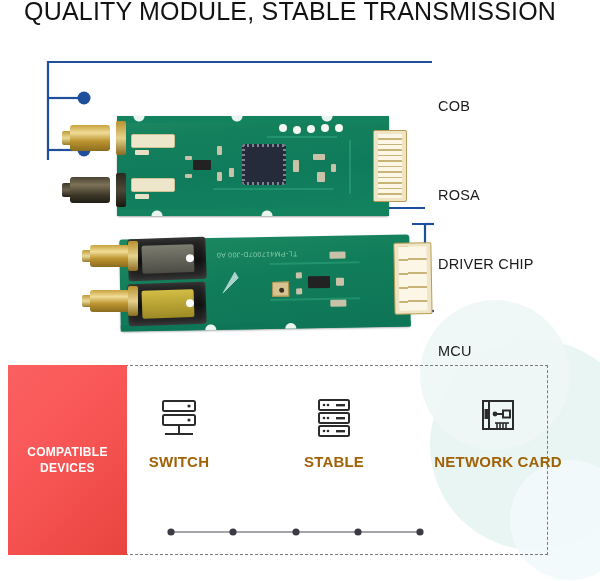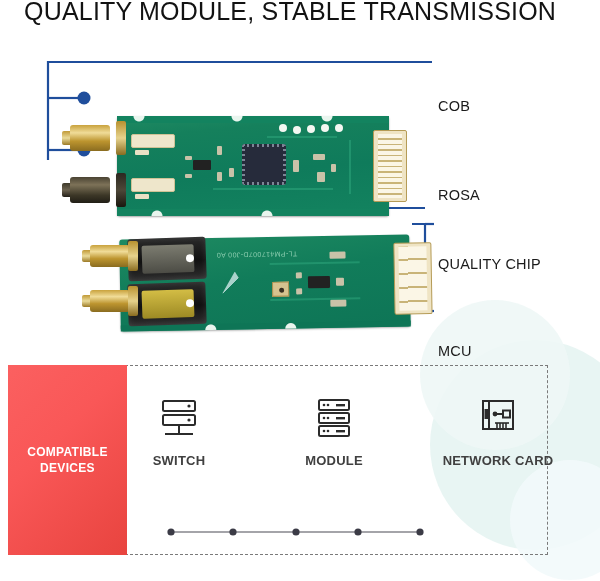--- a/index.html
+++ b/index.html
@@ -171,21 +171,21 @@
     color: #fff; font-size: 12px; font-weight: bold; line-height: 16px;
     text-align: center; letter-spacing: .3px; white-space: pre-line;
   }
   #devices {
     position: absolute; left: 130px; top: 28px; width: 410px;
     display: flex; justify-content: space-between; align-items: flex-start;
   }
   .device { width: 82px; display: flex; flex-direction: column; align-items: center; }
   .device .glyph { height: 52px; display: flex; align-items: center; justify-content: center; }
   .device .dname {
-    margin-top: 8px; font-size: 13px; font-weight: bold; color: #404040;
+    margin-top: 8px; font-size: 15px; font-weight: bold; color: #a16207;
     letter-spacing: .2px; white-space: nowrap; text-align: center;
   }
   #timeline { position: absolute; left: 0; top: 160px; width: 540px; height: 14px; }
 </style>
 </head>
 <body>
 
 <div id="root">
 
   <div class="blob" id="blob-a"></div>
@@ -297,21 +297,21 @@
         <div class="neck"></div>
     </div>
     <div class="barrel" style="left:82px;top:250px;width:50px;height:22px;">
       <div class="nose"></div>
         <div class="body"></div>
         <div class="neck"></div>
     </div>
 
     <div class="callout" id="label-cob">COB</div>
     <div class="callout" id="label-rosa">ROSA</div>
-    <div class="callout" id="label-driverchip">QUALITY CHIP</div>
+    <div class="callout" id="label-driverchip">DRIVER CHIP</div>
     <div class="callout" id="label-mcu">MCU</div>
   </div>
 
   <div id="compat">
     <div id="compat-dashed"></div>
 
     <div id="compat-red">
       <div id="compat-red-label">COMPATIBLE
 DEVICES</div>
     </div>
@@ -343,21 +343,21 @@
               <circle cx="16" cy="8" r="1.3" fill="#2b2b2b"></circle>
             <circle cx="12" cy="21" r="1.3" fill="#2b2b2b"></circle>
               <circle cx="16" cy="21" r="1.3" fill="#2b2b2b"></circle>
             <circle cx="12" cy="34" r="1.3" fill="#2b2b2b"></circle>
               <circle cx="16" cy="34" r="1.3" fill="#2b2b2b"></circle>
             <rect x="24" y="7" width="9" height="2.4" fill="#2b2b2b"></rect>
             <rect x="24" y="20" width="9" height="2.4" fill="#2b2b2b"></rect>
             <rect x="24" y="33" width="9" height="2.4" fill="#2b2b2b"></rect>
           </svg>
         </div>
-        <div class="dname">MODULE</div>
+        <div class="dname">STABLE</div>
       </div>
 
       <div class="device" style="width:100px">
         <div class="glyph">
           <svg width="44" height="44" viewBox="0 0 44 44">
             <rect x="7" y="4" width="30" height="28" fill="none" stroke="#2b2b2b" stroke-width="2"></rect>
             <line x1="13" y1="4" x2="13" y2="32" stroke="#2b2b2b" stroke-width="2"></line>
             <rect x="8.5" y="12" width="4" height="10" fill="#2b2b2b"></rect>
             <circle cx="19" cy="17" r="2.4" fill="#2b2b2b"></circle>
             <line x1="21" y1="17" x2="27" y2="17" stroke="#2b2b2b" stroke-width="2"></line>

